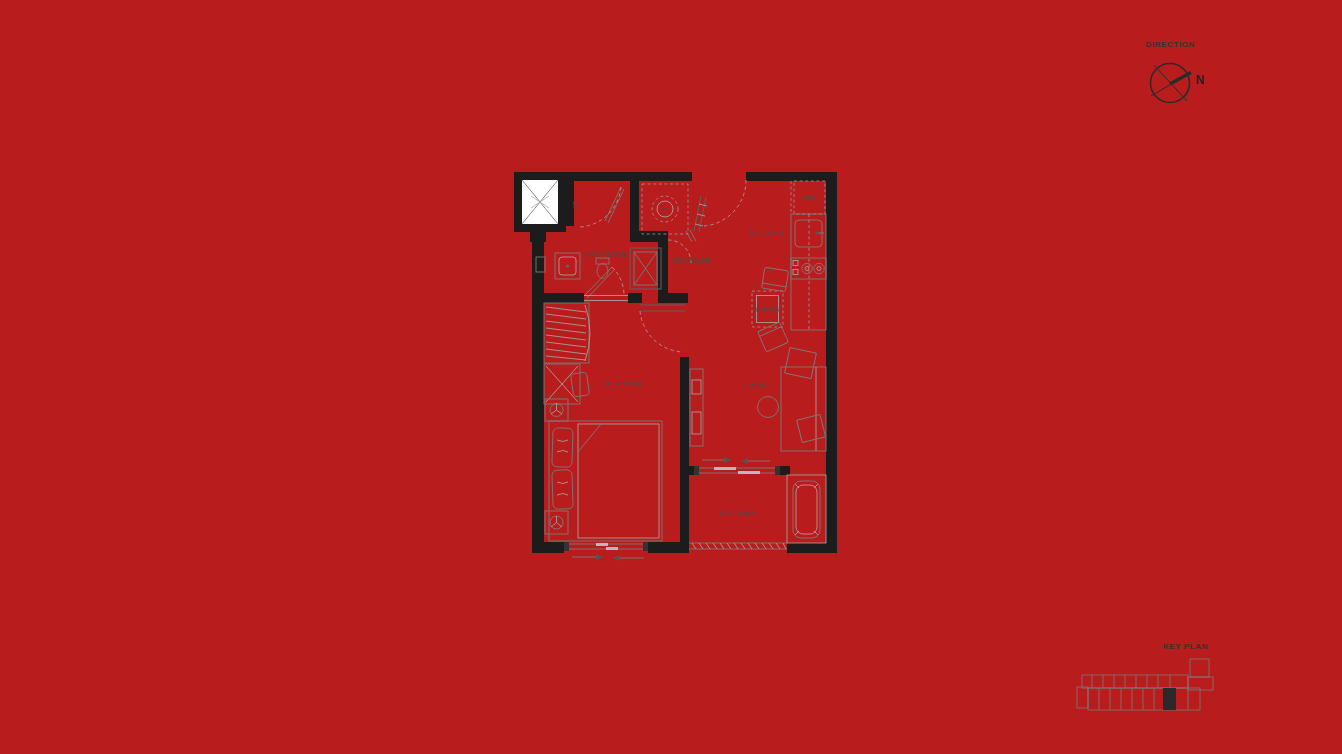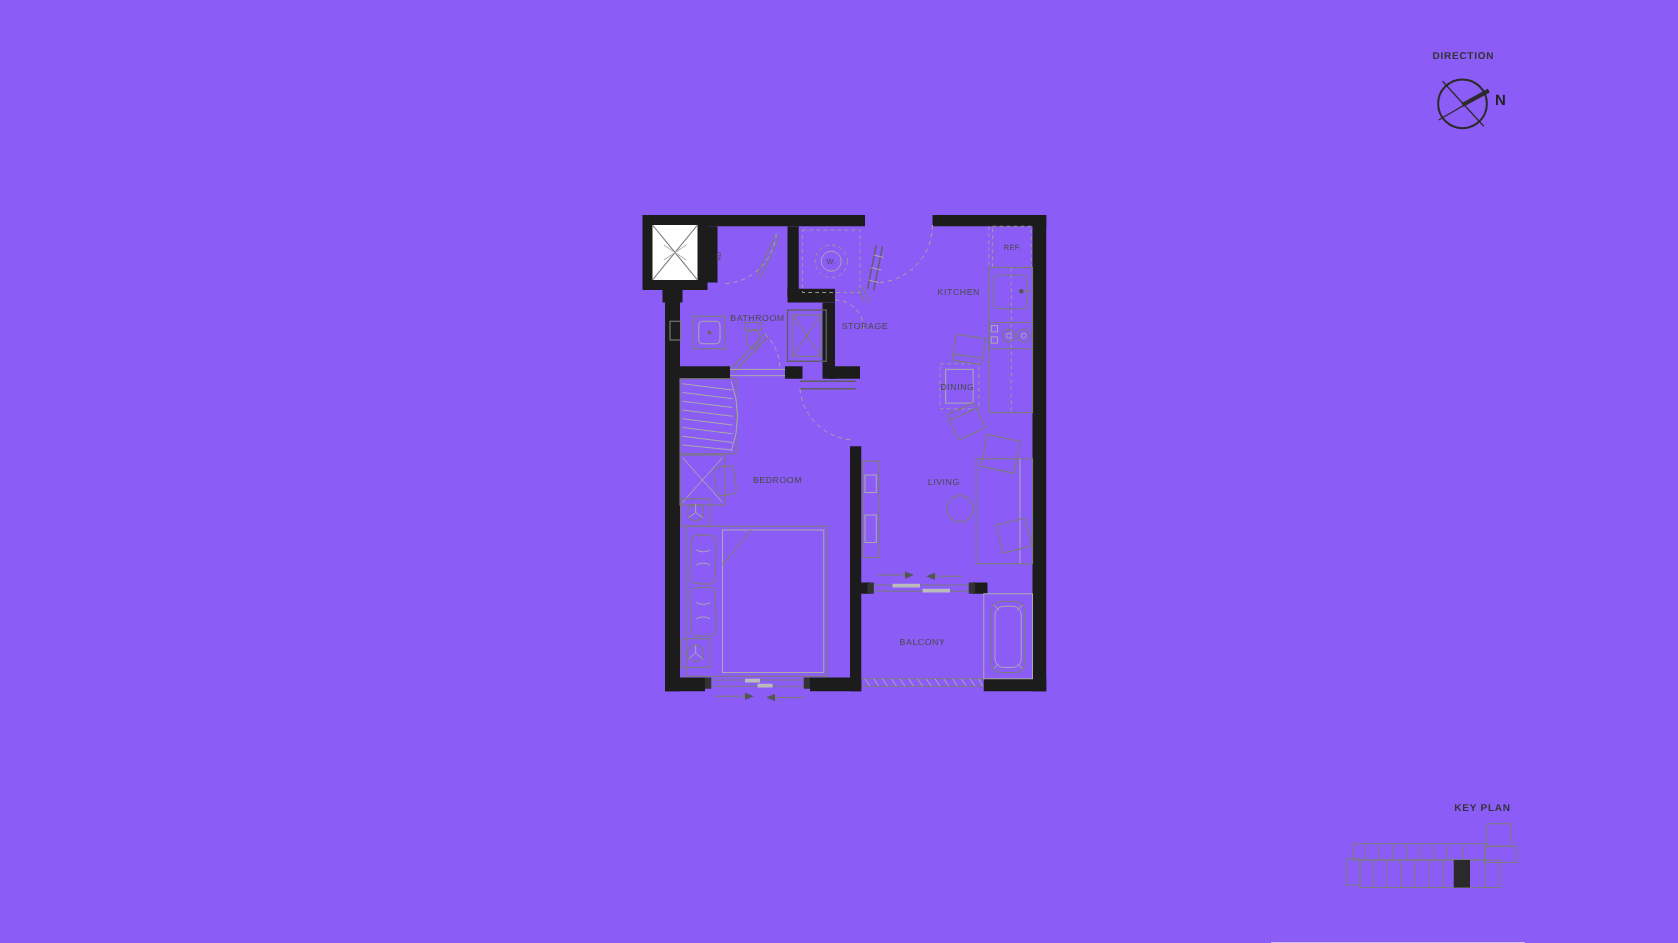--- a/index.html
+++ b/index.html
@@ -1,16 +1,16 @@
 <!DOCTYPE html>
 <html><head>
 <meta charset="utf-8">
 <style>
   html,body{margin:0;padding:0;background:#ffffff;}
-  .canvas{position:relative;width:1342px;height:754px;background:#8b5cf6;overflow:hidden;
+  .canvas{position:relative;width:1342px;height:754px;background:#b91c1c;overflow:hidden;
           font-family:"Liberation Sans",sans-serif;}
   svg{position:absolute;left:0;top:0;}
   
   .w  {fill:#1c1c1c;stroke:none;}
   .ln {stroke:#7a7a7a;fill:none;stroke-width:0.9;}
   .ln2{stroke:#5f5f5f;fill:none;stroke-width:1.1;}
   .lt {stroke:#ababab;fill:none;stroke-width:0.8;}
   .ds {stroke:#9a9a9a;fill:none;stroke-width:0.8;stroke-dasharray:3 2.6;}
   .arc{stroke:#a8a8a8;fill:none;stroke-width:0.8;stroke-dasharray:3.5 3;}
   .kp {stroke:#7c7c7c;fill:none;stroke-width:0.8;}

